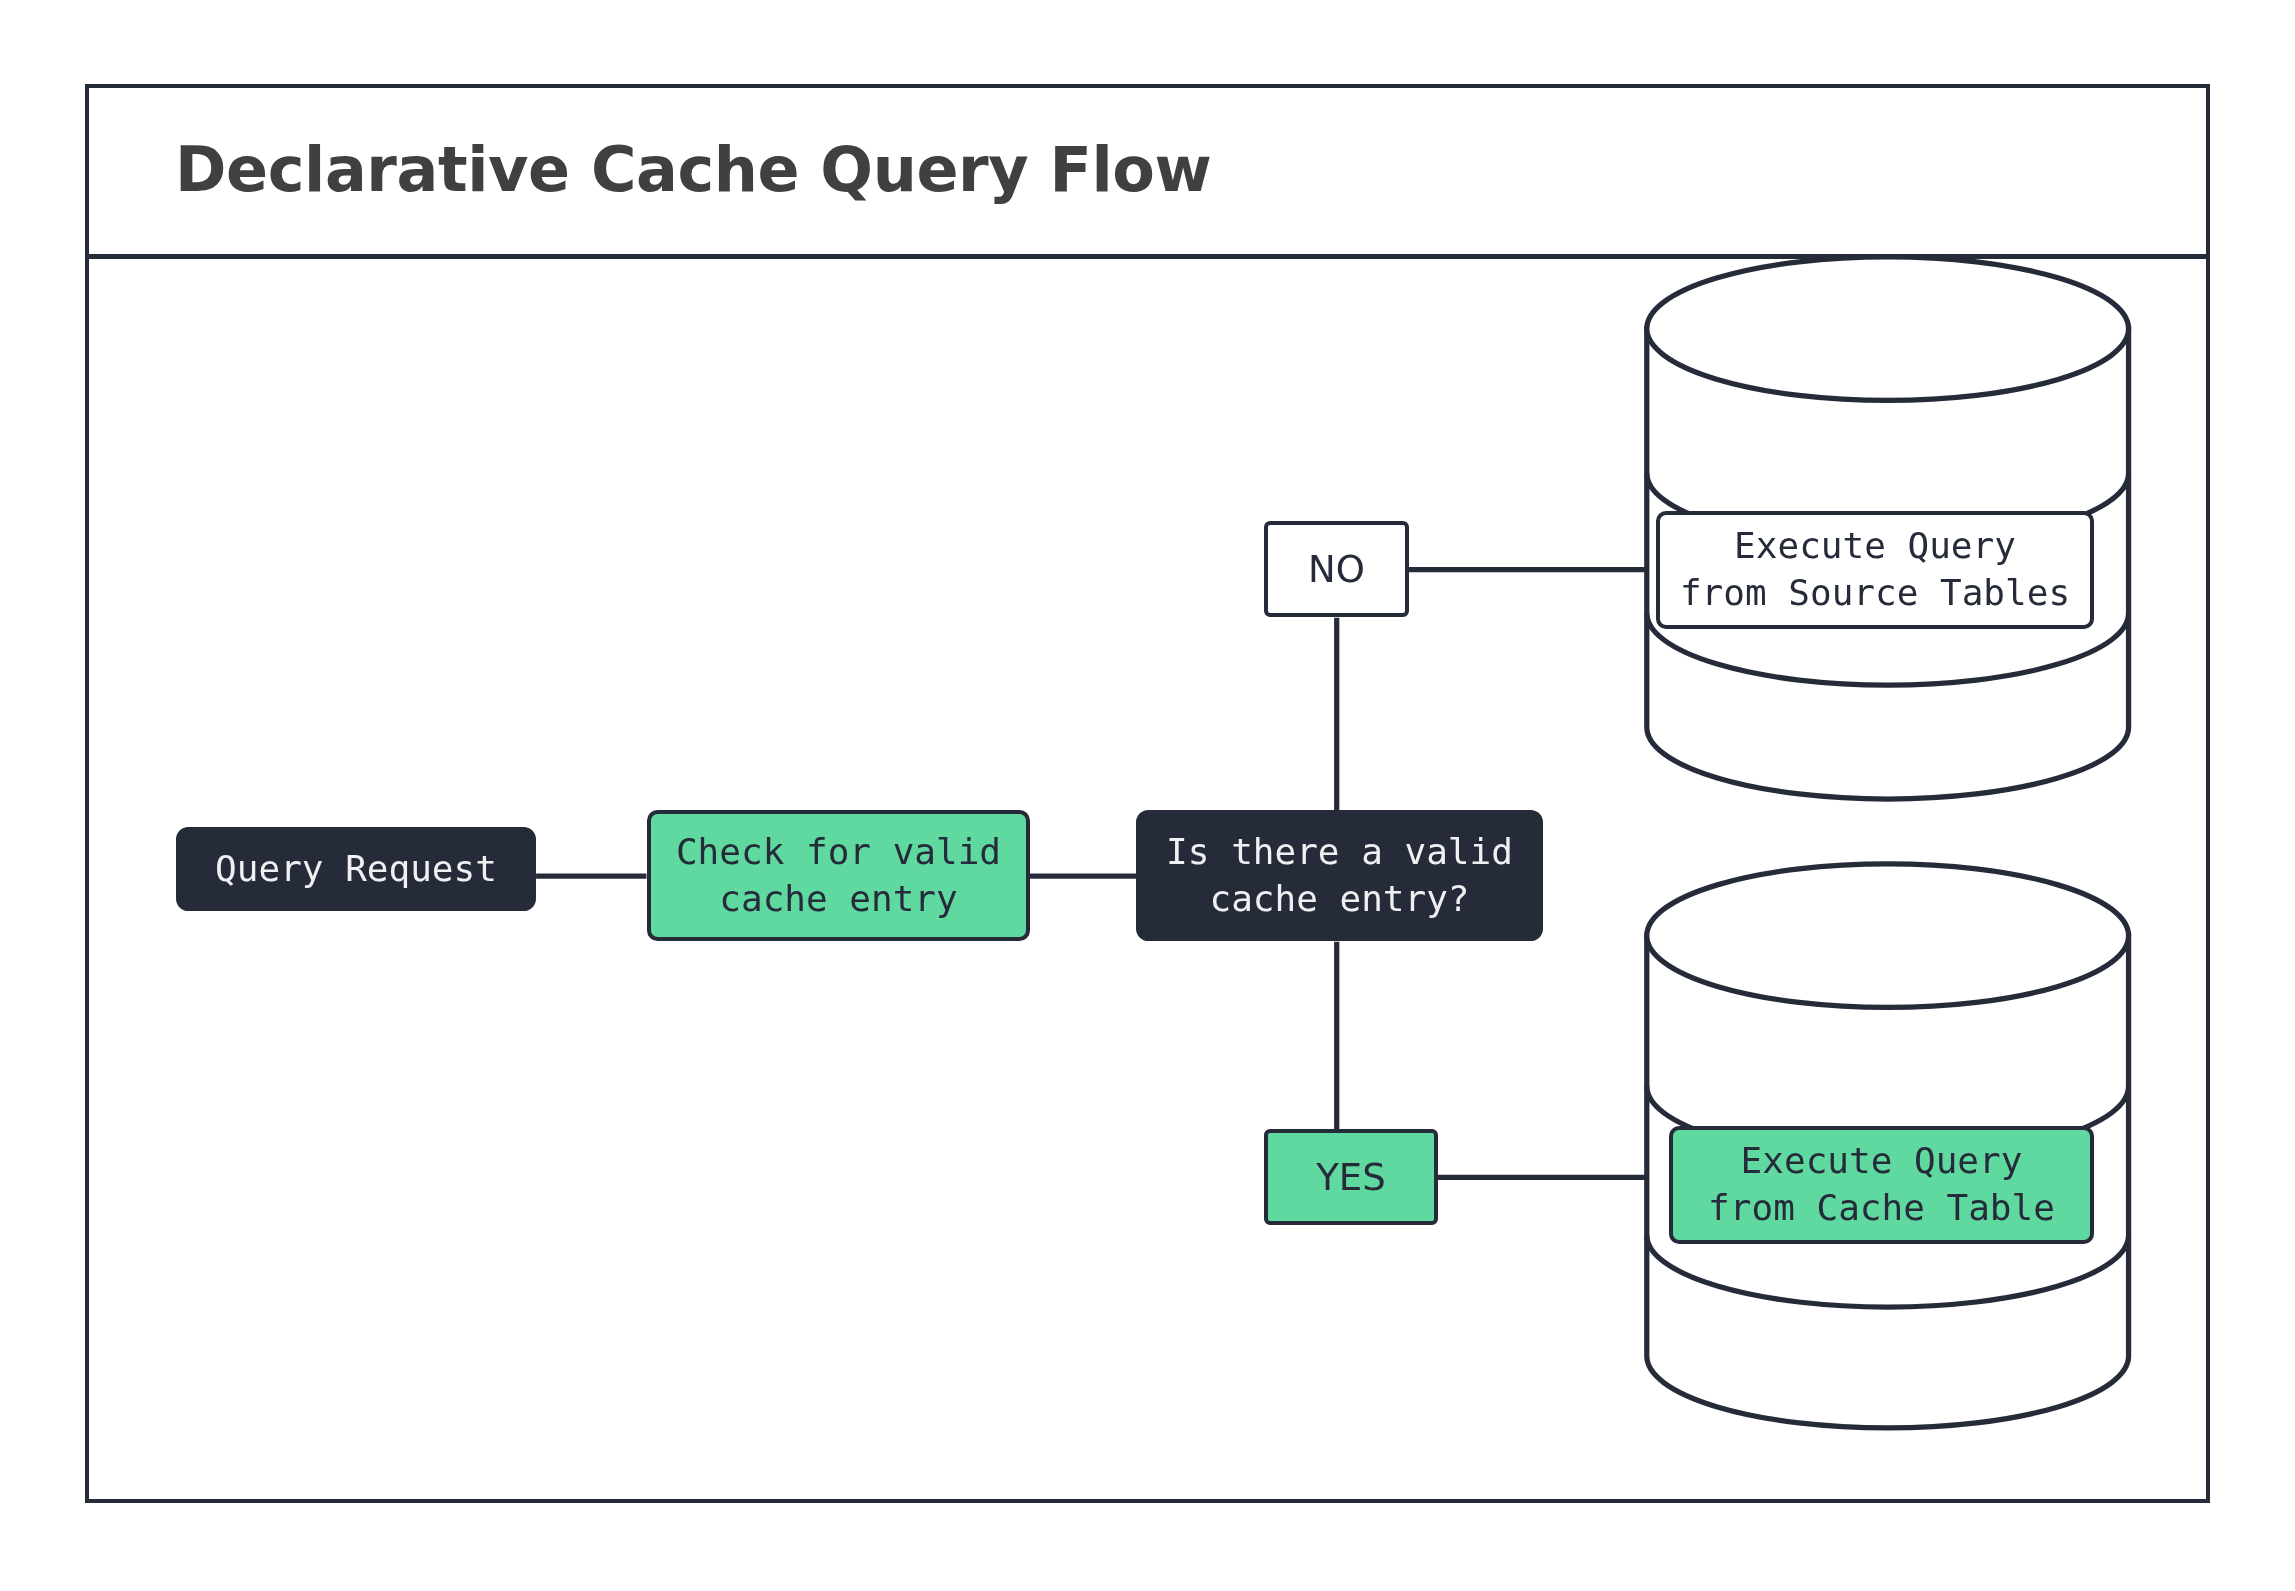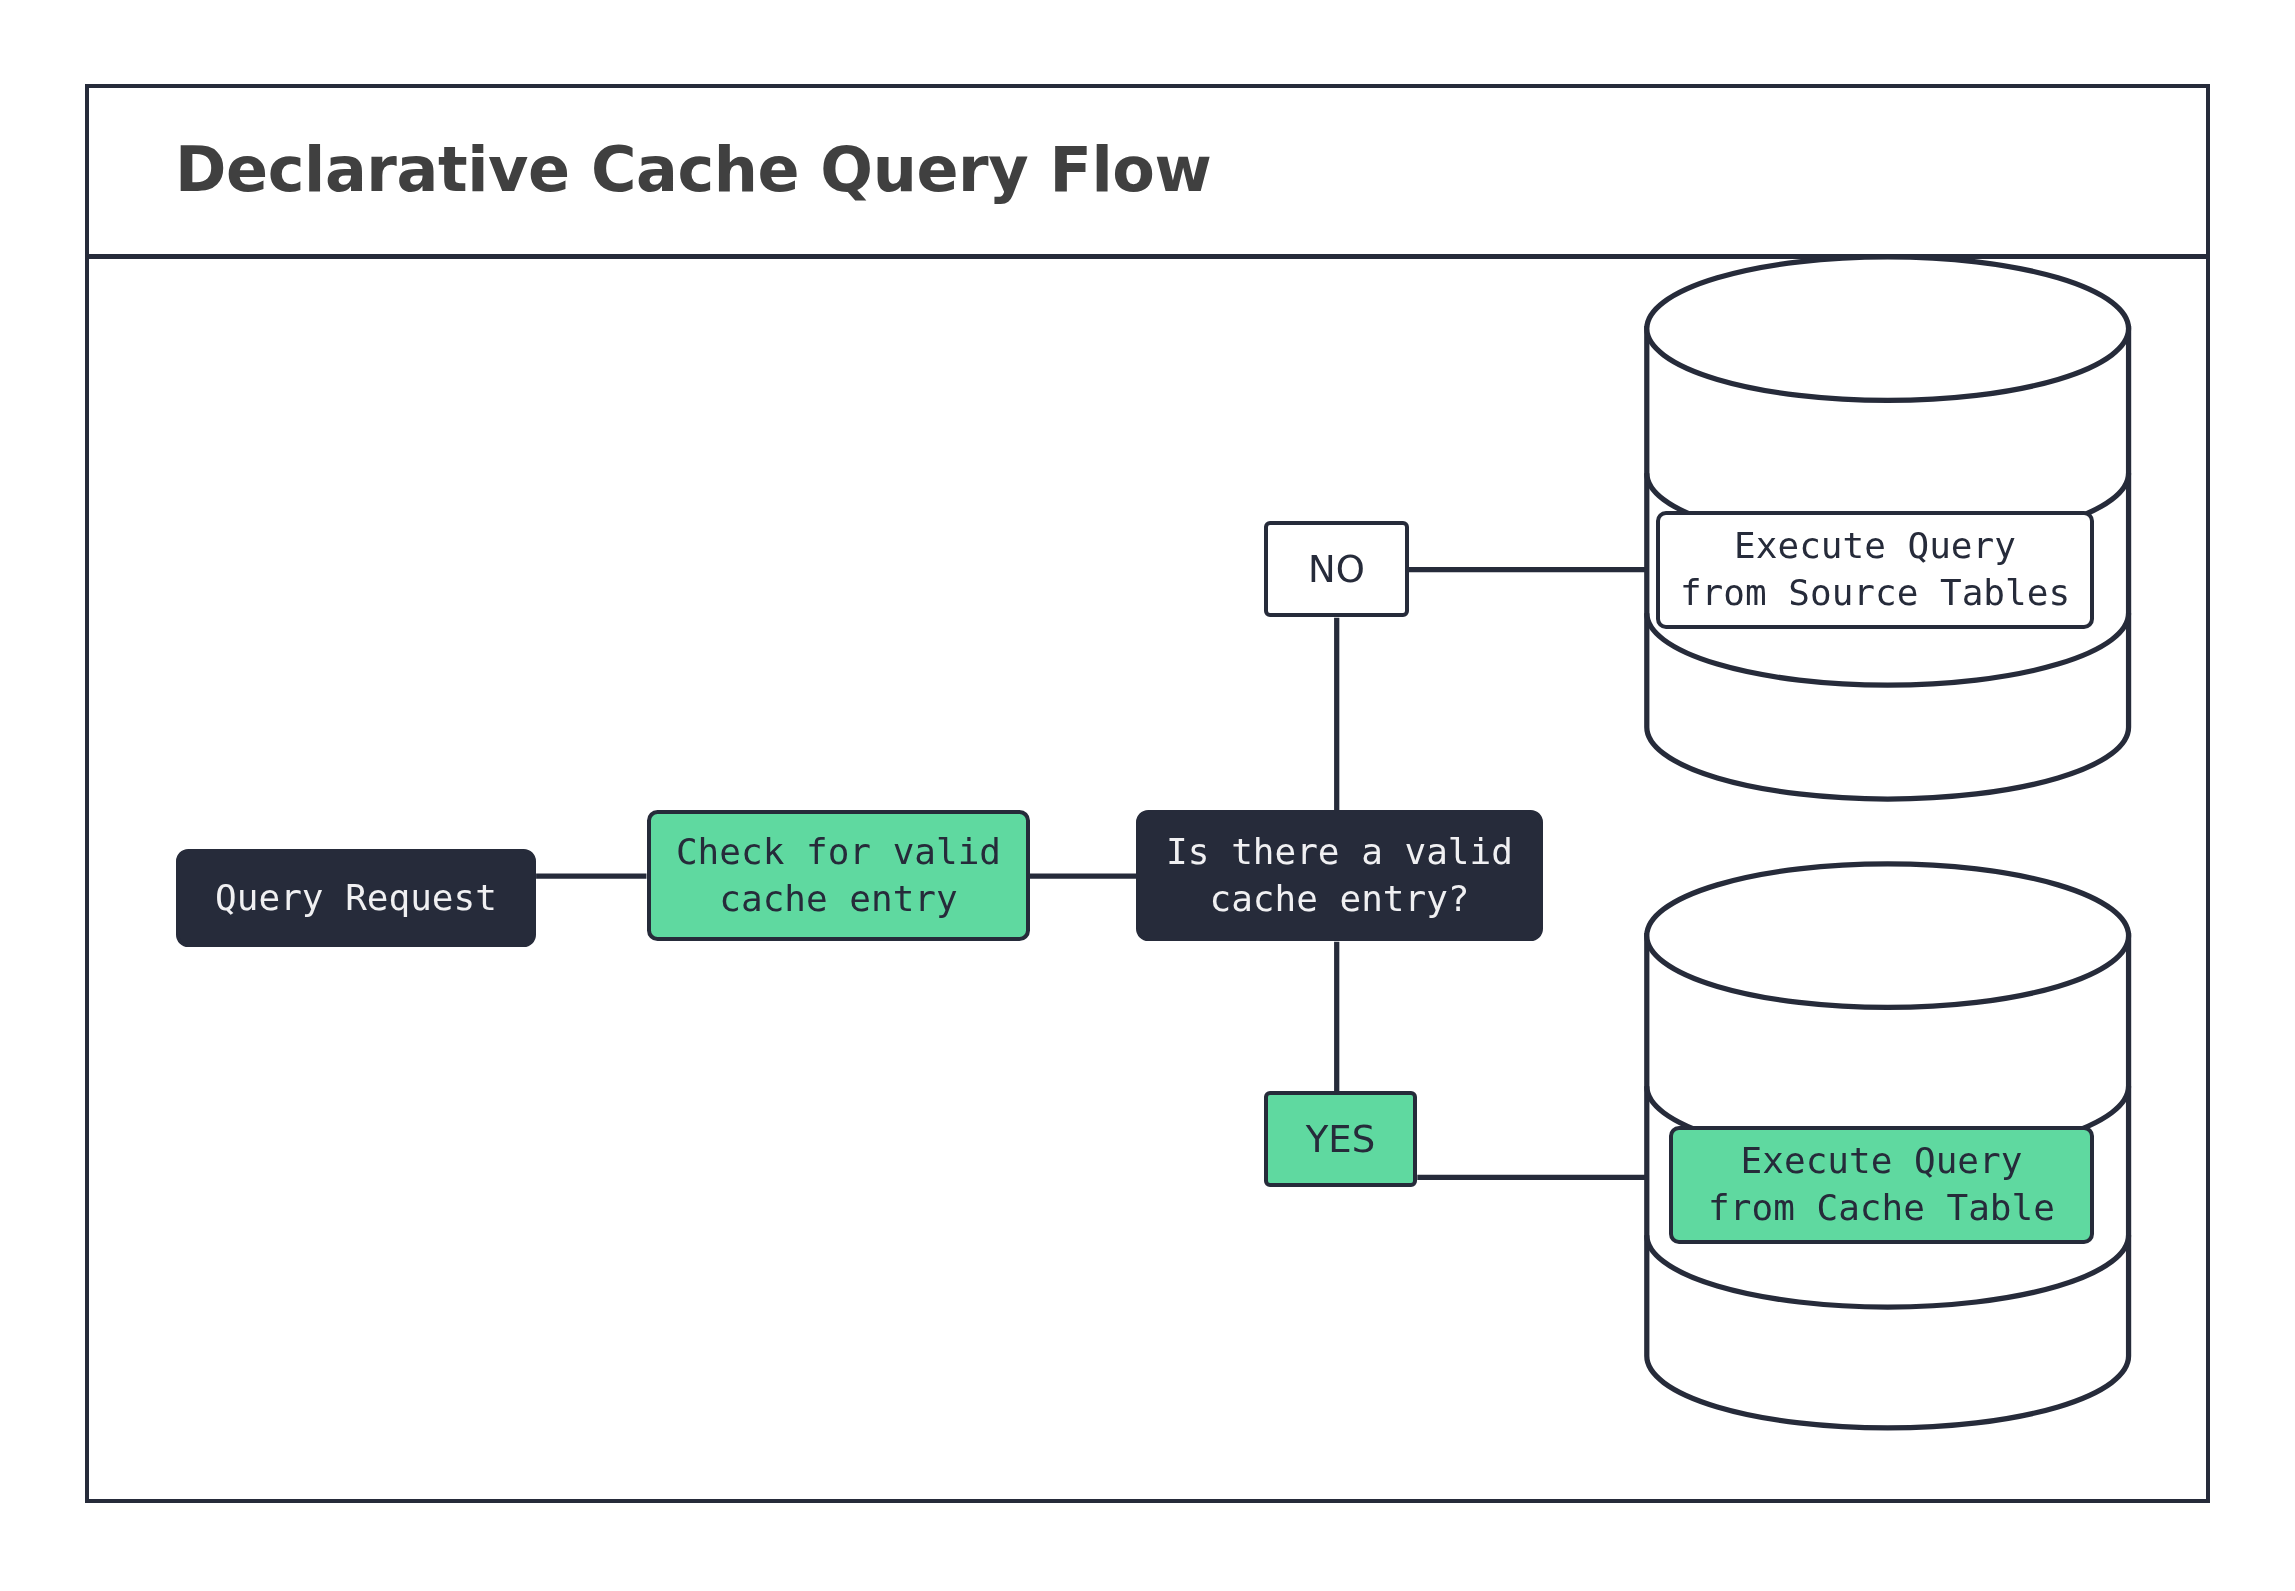--- a/index.html
+++ b/index.html
@@ -84,23 +84,22 @@
     border-radius: 12.3px;
   }
   .node-green {
     background: #5fd9a0;
     color: #262b3a;
     border: 4.4px solid #262b3a;
     border-radius: 10.5px;
   }
 
   #node-query-request {
-    left: 176px;  top: 827px;  width: 360px;  height: 98px;
-    font-size: 36px;
-    margin-top: 22px;
+    left: 176px;  top: 827px;  width: 360px;  height: 84px;
+    font-size: 36px;
   }
   #node-check-cache {
     left: 647px;  top: 810px;  width: 383px;  height: 131px;
     font-size: 36px;
   }
   #node-decision {
     left: 1136px; top: 810px;  width: 407px;  height: 131px;
     font-size: 36px;
   }
 
@@ -113,21 +112,21 @@
     font-family: "DejaVu Sans", "Liberation Sans", sans-serif;
     font-size: 37px;
     font-weight: 400;
     border-radius: 6px;
   }
   #label-no {
     left: 1264px; top: 521px; width: 145px; height: 96px;
     background: #ffffff; color: #262b3a; border: 4.4px solid #262b3a;
   }
   #label-yes {
-    left: 1264px; top: 1091px; width: 153px; height: 96px;
+    left: 1264px; top: 1129px; width: 174px; height: 96px;
     background: #5fd9a0; color: #262b3a; border: 4.4px solid #262b3a;
   }
 
   
   .cyl-label {
     position: absolute;
     box-sizing: border-box;
     display: flex;
     align-items: center;
     justify-content: center;

